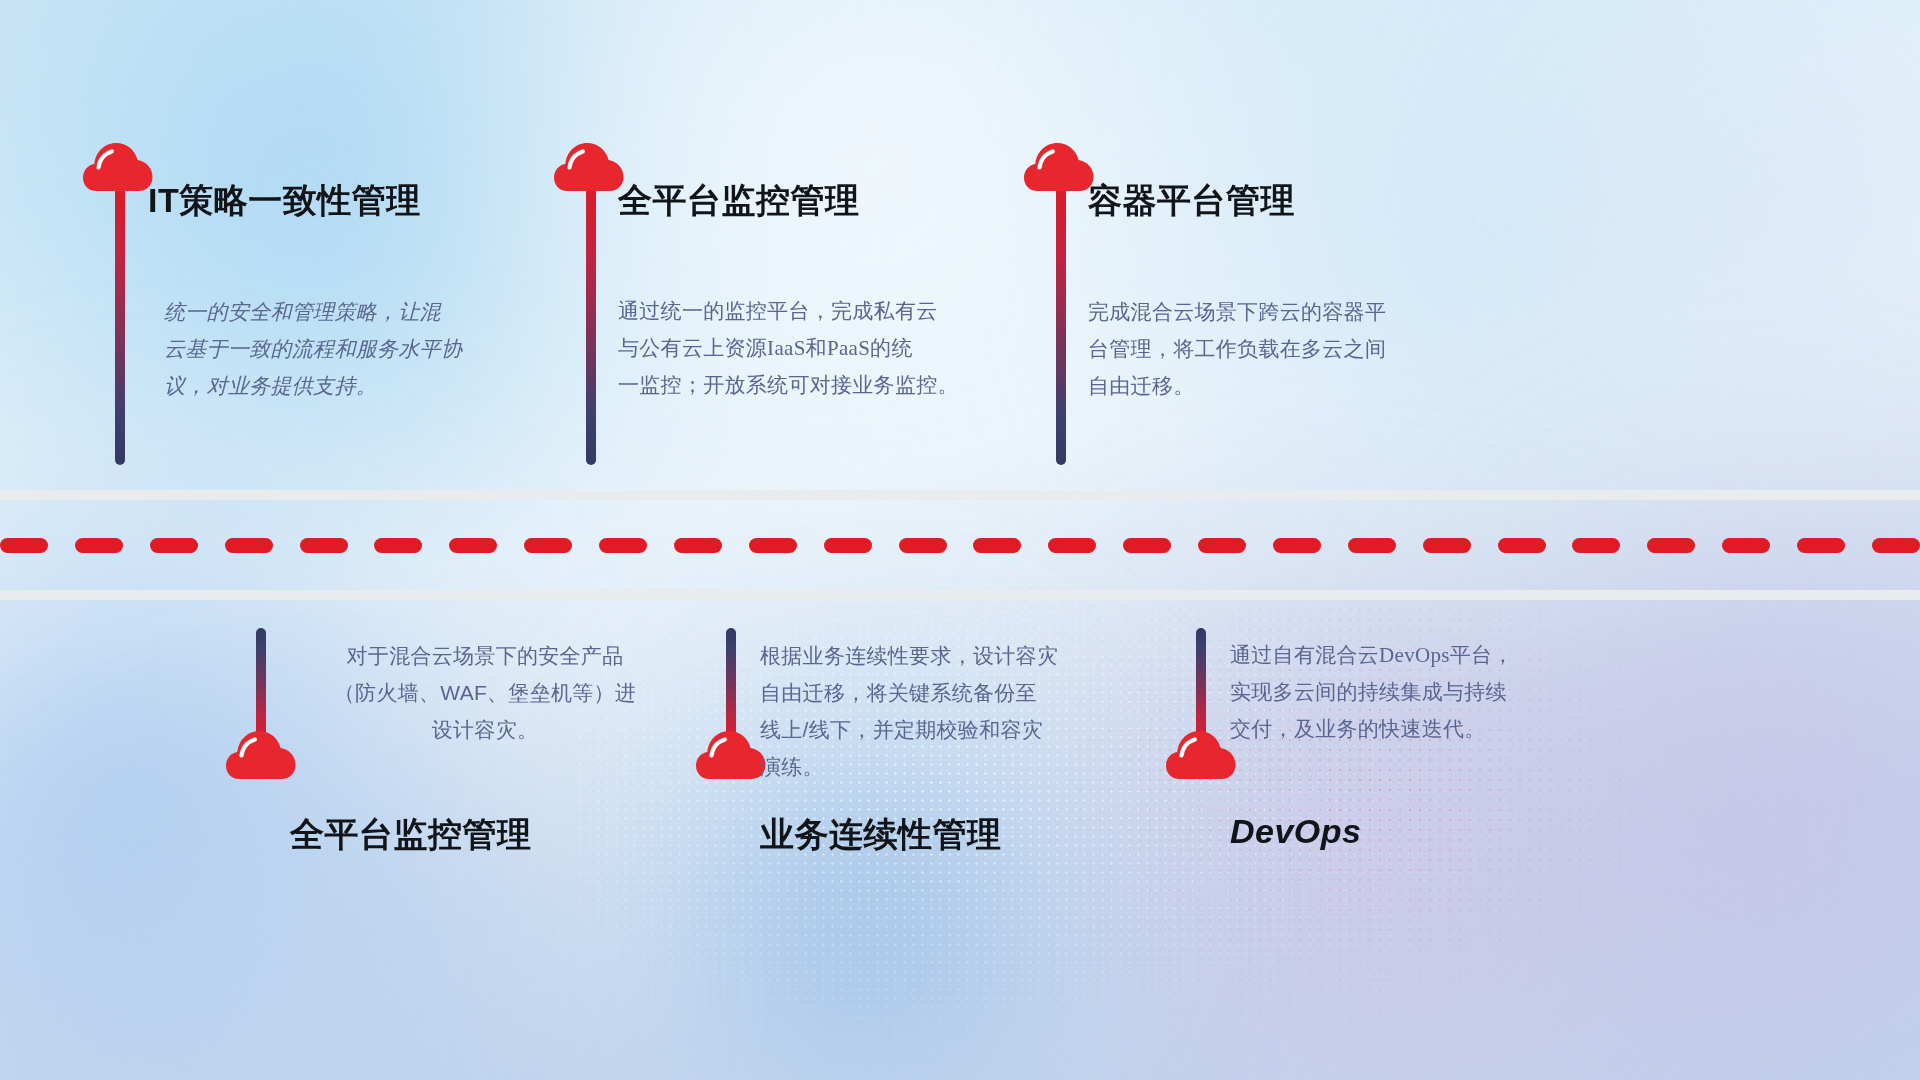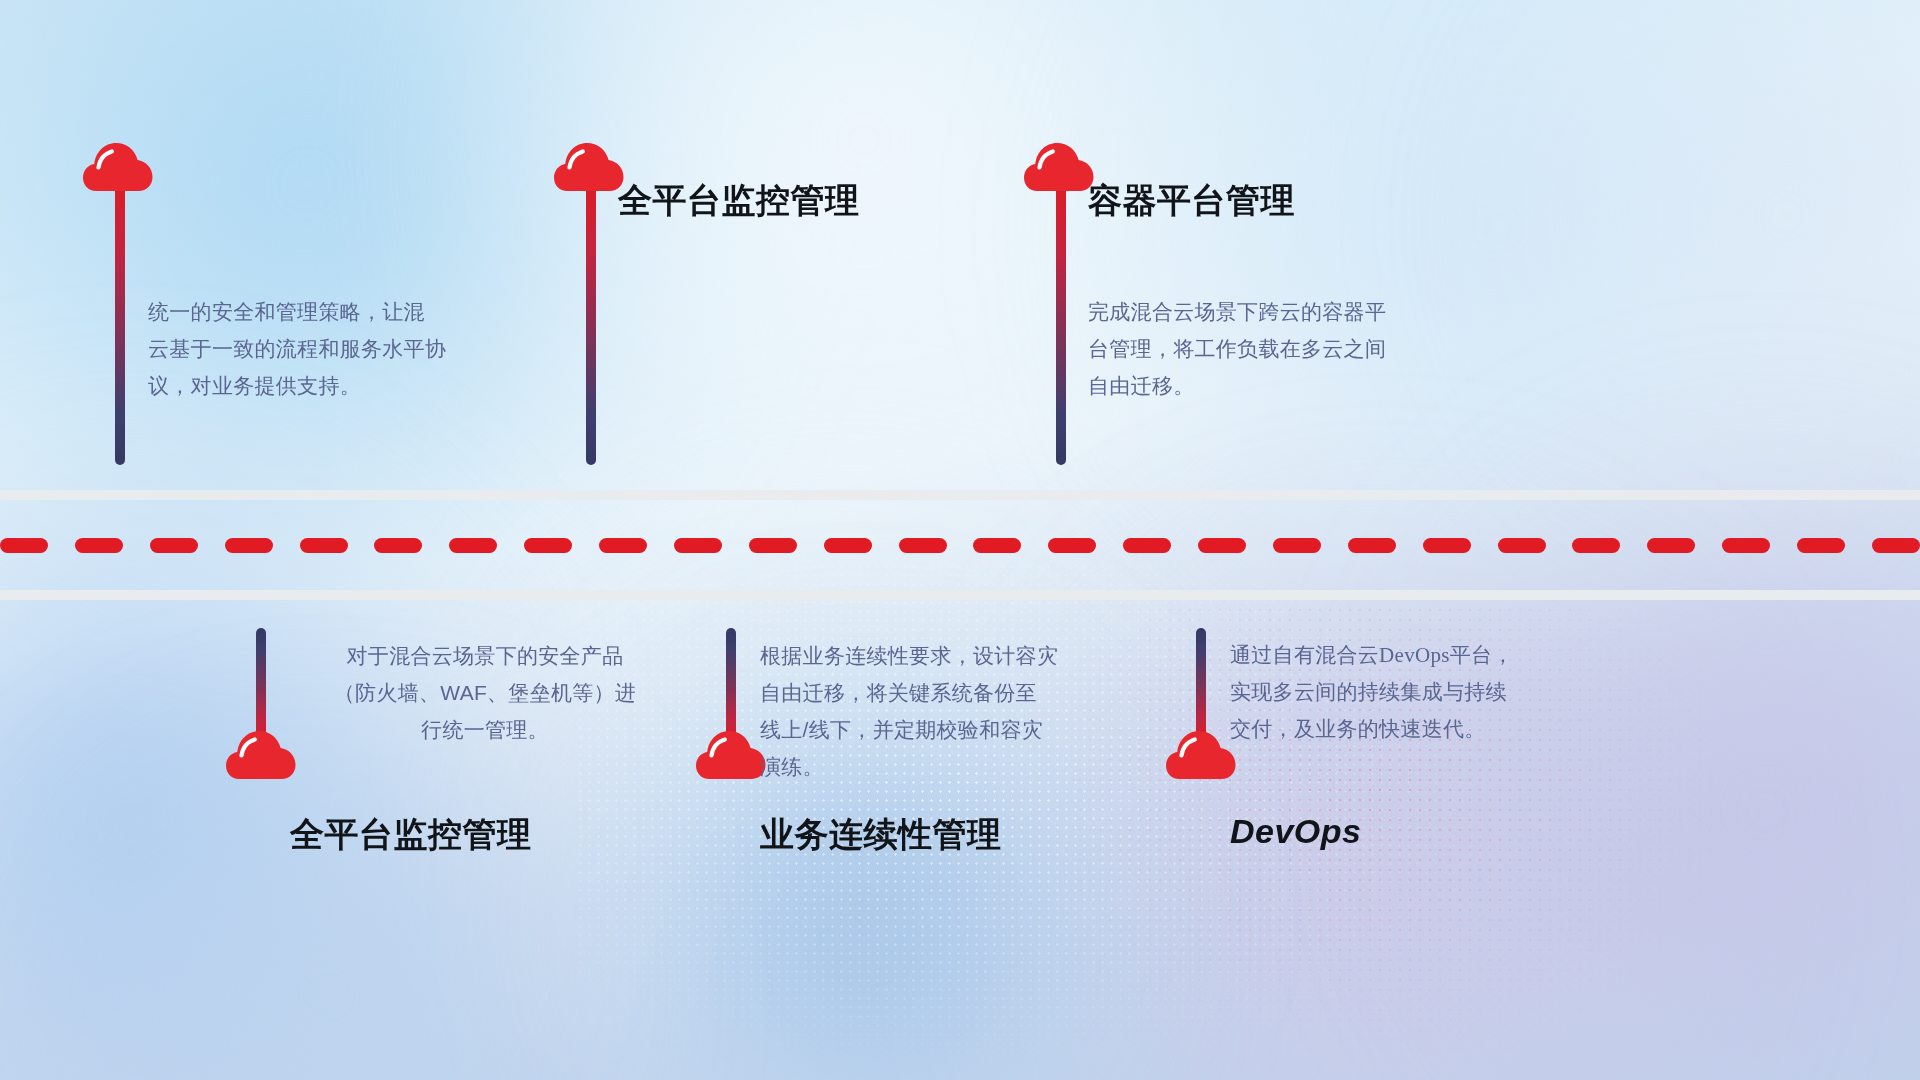--- a/index.html
+++ b/index.html
@@ -166,34 +166,38 @@
 </div>
 
 <div class="item" style="left:0;top:0;width:640px;height:490px;">
   <div class="stem down" style="left:115px;top:175px;height:290px;"></div>
   <div class="cloud" style="left:82px;top:140px;">
     <svg viewBox="0 0 72 52" width="72" height="52" aria-hidden="true">
       <path d="M14.5 51 C6 51 1 45 1 37.5 C1 30.5 5.8 25 12.3 23.9 C13.5 12.2 22.4 3 34.2 3 C44.6 3 53.2 10.2 55.6 20.1 C64 21.3 70.5 28.3 70.5 37 C70.5 45.1 64.6 51 56.5 51 Z" fill="#e8262d"></path>
       <path d="M16.5 27.5 C17.6 19.5 22.8 13.6 29.8 11.4" fill="none" stroke="#ffffff" stroke-width="4.2" stroke-linecap="round"></path>
     </svg>
   </div>
-  <div class="body" style="left:148px;top:293px;width:360px;">统一的安全和管理策略，让混
+  <div class="title" style="left:148px;top:178px;">IT策略一致性管理</div>
+  <div class="body" style="left:164px;top:293px;width:360px;font-style:italic;">统一的安全和管理策略，让混
 云基于一致的流程和服务水平协
 议，对业务提供支持。</div>
 </div>
 
 <div class="item" style="left:0;top:0;width:640px;height:490px;font-family:Liberation Serif, serif;">
   <div class="stem down" style="left:586px;top:175px;height:290px;"></div>
   <div class="cloud" style="left:553px;top:140px;">
     <svg viewBox="0 0 72 52" width="72" height="52" aria-hidden="true">
       <path d="M14.5 51 C6 51 1 45 1 37.5 C1 30.5 5.8 25 12.3 23.9 C13.5 12.2 22.4 3 34.2 3 C44.6 3 53.2 10.2 55.6 20.1 C64 21.3 70.5 28.3 70.5 37 C70.5 45.1 64.6 51 56.5 51 Z" fill="#e8262d"></path>
       <path d="M16.5 27.5 C17.6 19.5 22.8 13.6 29.8 11.4" fill="none" stroke="#ffffff" stroke-width="4.2" stroke-linecap="round"></path>
     </svg>
   </div>
   <div class="title" style="left:618px;top:178px;">全平台监控管理</div>
+  <div class="body" style="left:618px;top:293px;width:380px;">通过统一的监控平台，完成私有云
+与公有云上资源IaaS和PaaS的统
+一监控；开放系统可对接业务监控。</div>
 </div>
 
 <div class="item" style="left:0;top:0;width:640px;height:598px;">
   <div class="stem down" style="left:1056px;top:175px;height:290px;"></div>
   <div class="cloud" style="left:1023px;top:140px;">
     <svg viewBox="0 0 72 52" width="72" height="52" aria-hidden="true">
       <path d="M14.5 51 C6 51 1 45 1 37.5 C1 30.5 5.8 25 12.3 23.9 C13.5 12.2 22.4 3 34.2 3 C44.6 3 53.2 10.2 55.6 20.1 C64 21.3 70.5 28.3 70.5 37 C70.5 45.1 64.6 51 56.5 51 Z" fill="#e8262d"></path>
       <path d="M16.5 27.5 C17.6 19.5 22.8 13.6 29.8 11.4" fill="none" stroke="#ffffff" stroke-width="4.2" stroke-linecap="round"></path>
     </svg>
   </div>
@@ -206,21 +210,21 @@
 <div class="item" style="left:0;top:0;width:640px;height:480px;">
   <div class="stem up" style="left:256px;top:628px;height:120px;"></div>
   <div class="cloud" style="left:225px;top:728px;">
     <svg viewBox="0 0 72 52" width="72" height="52" aria-hidden="true">
       <path d="M14.5 51 C6 51 1 45 1 37.5 C1 30.5 5.8 25 12.3 23.9 C13.5 12.2 22.4 3 34.2 3 C44.6 3 53.2 10.2 55.6 20.1 C64 21.3 70.5 28.3 70.5 37 C70.5 45.1 64.6 51 56.5 51 Z" fill="#e8262d"></path>
       <path d="M16.5 27.5 C17.6 19.5 22.8 13.6 29.8 11.4" fill="none" stroke="#ffffff" stroke-width="4.2" stroke-linecap="round"></path>
     </svg>
   </div>
   <div class="body" style="left:290px;top:637px;width:390px;text-align:center;">对于混合云场景下的安全产品
 （防火墙、WAF、堡垒机等）进
-行统一管理。</div>
+设计容灾。</div>
   <div class="title" style="left:290px;top:812px;">全平台监控管理</div>
 </div>
 
 <div class="item" style="left:0;top:0;width:640px;height:480px;">
   <div class="stem up" style="left:726px;top:628px;height:120px;"></div>
   <div class="cloud" style="left:695px;top:728px;">
     <svg viewBox="0 0 72 52" width="72" height="52" aria-hidden="true">
       <path d="M14.5 51 C6 51 1 45 1 37.5 C1 30.5 5.8 25 12.3 23.9 C13.5 12.2 22.4 3 34.2 3 C44.6 3 53.2 10.2 55.6 20.1 C64 21.3 70.5 28.3 70.5 37 C70.5 45.1 64.6 51 56.5 51 Z" fill="#e8262d"></path>
       <path d="M16.5 27.5 C17.6 19.5 22.8 13.6 29.8 11.4" fill="none" stroke="#ffffff" stroke-width="4.2" stroke-linecap="round"></path>
     </svg>

